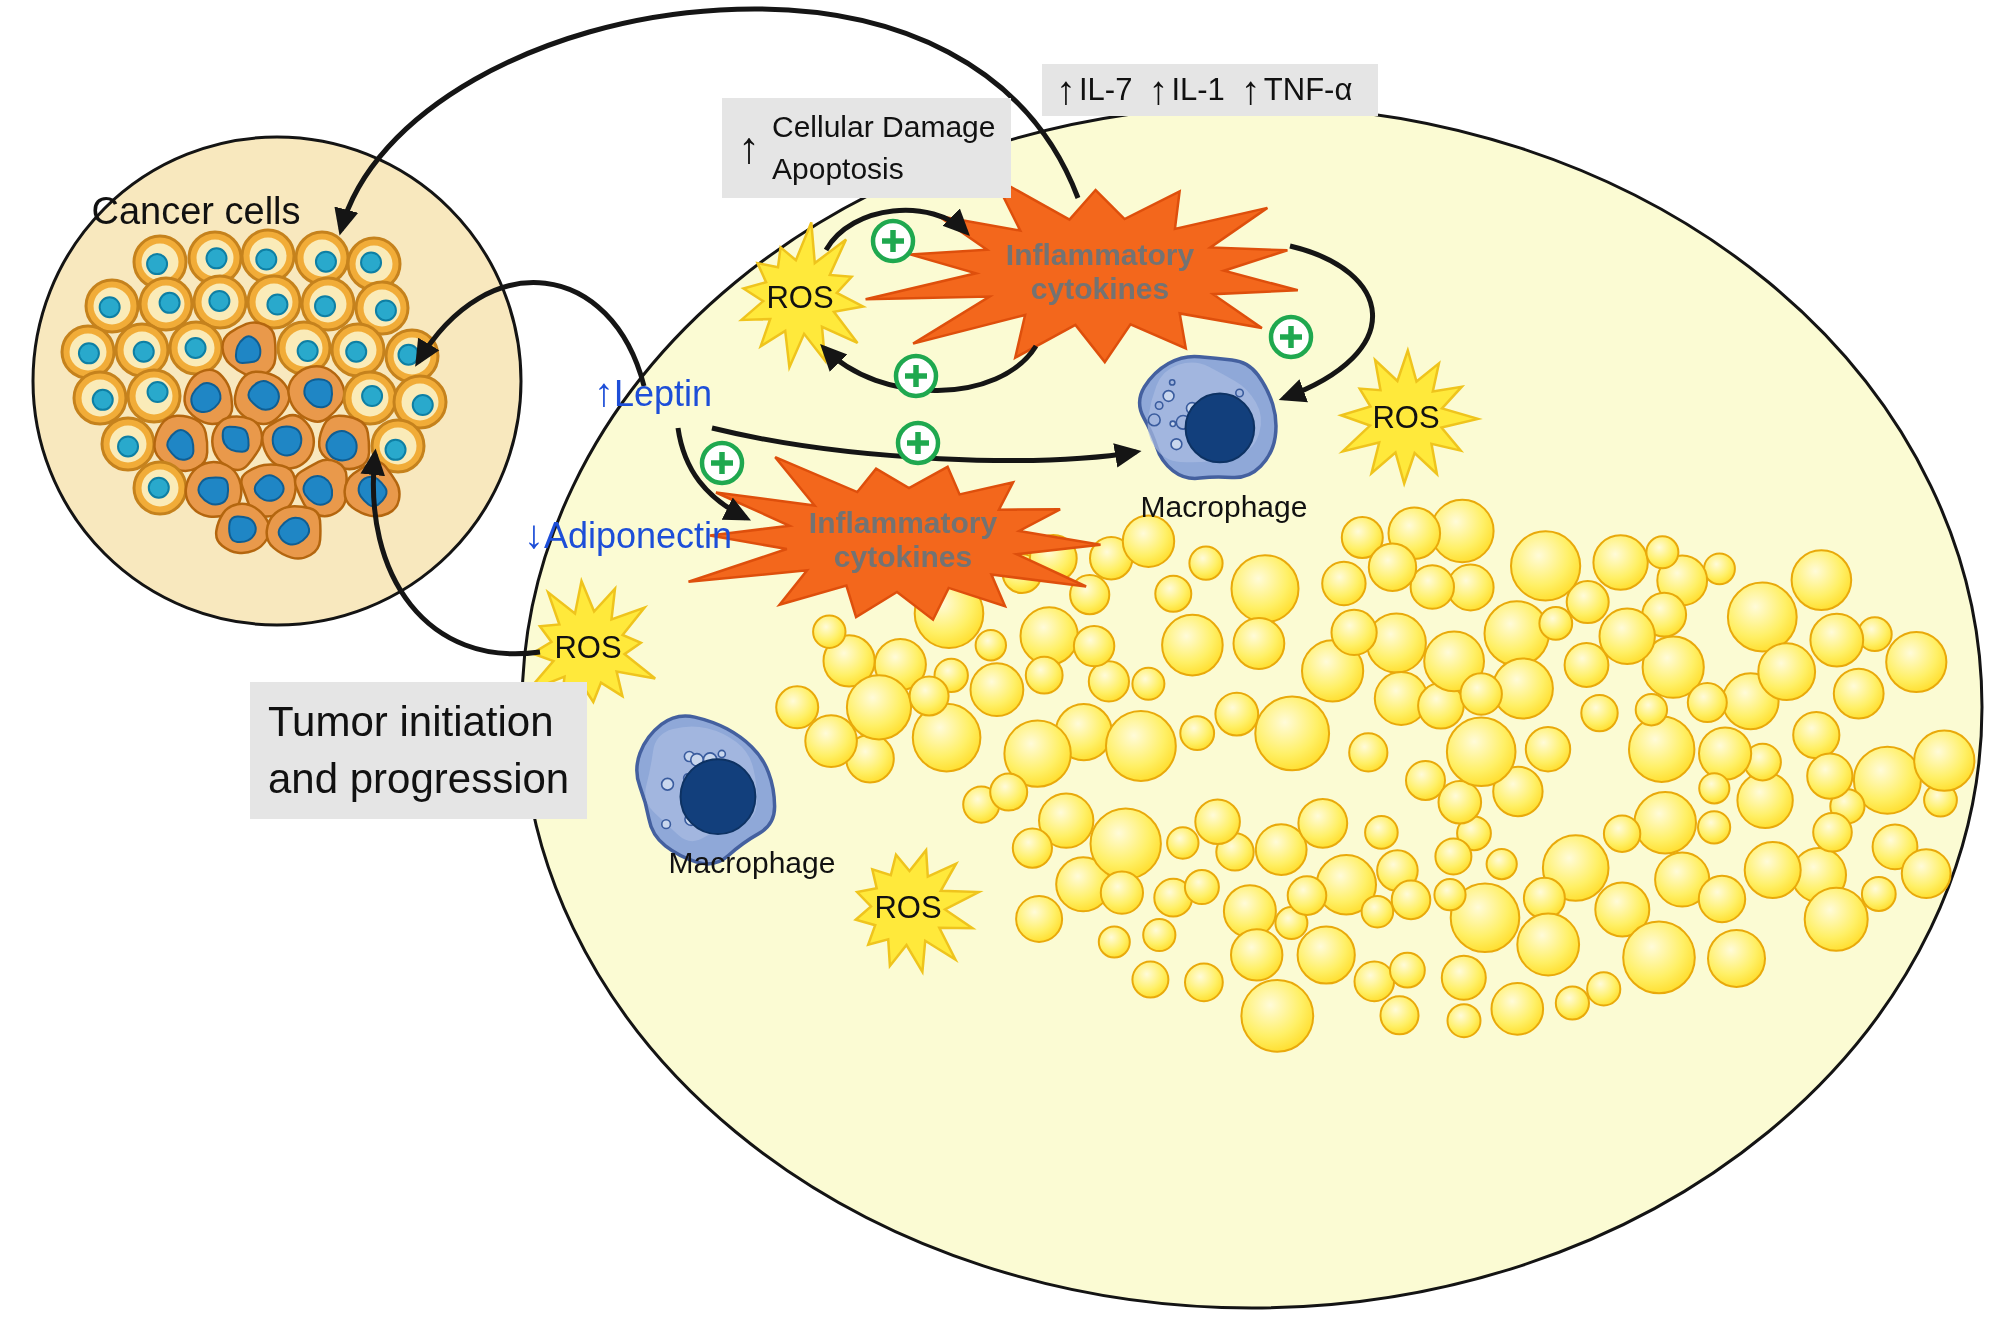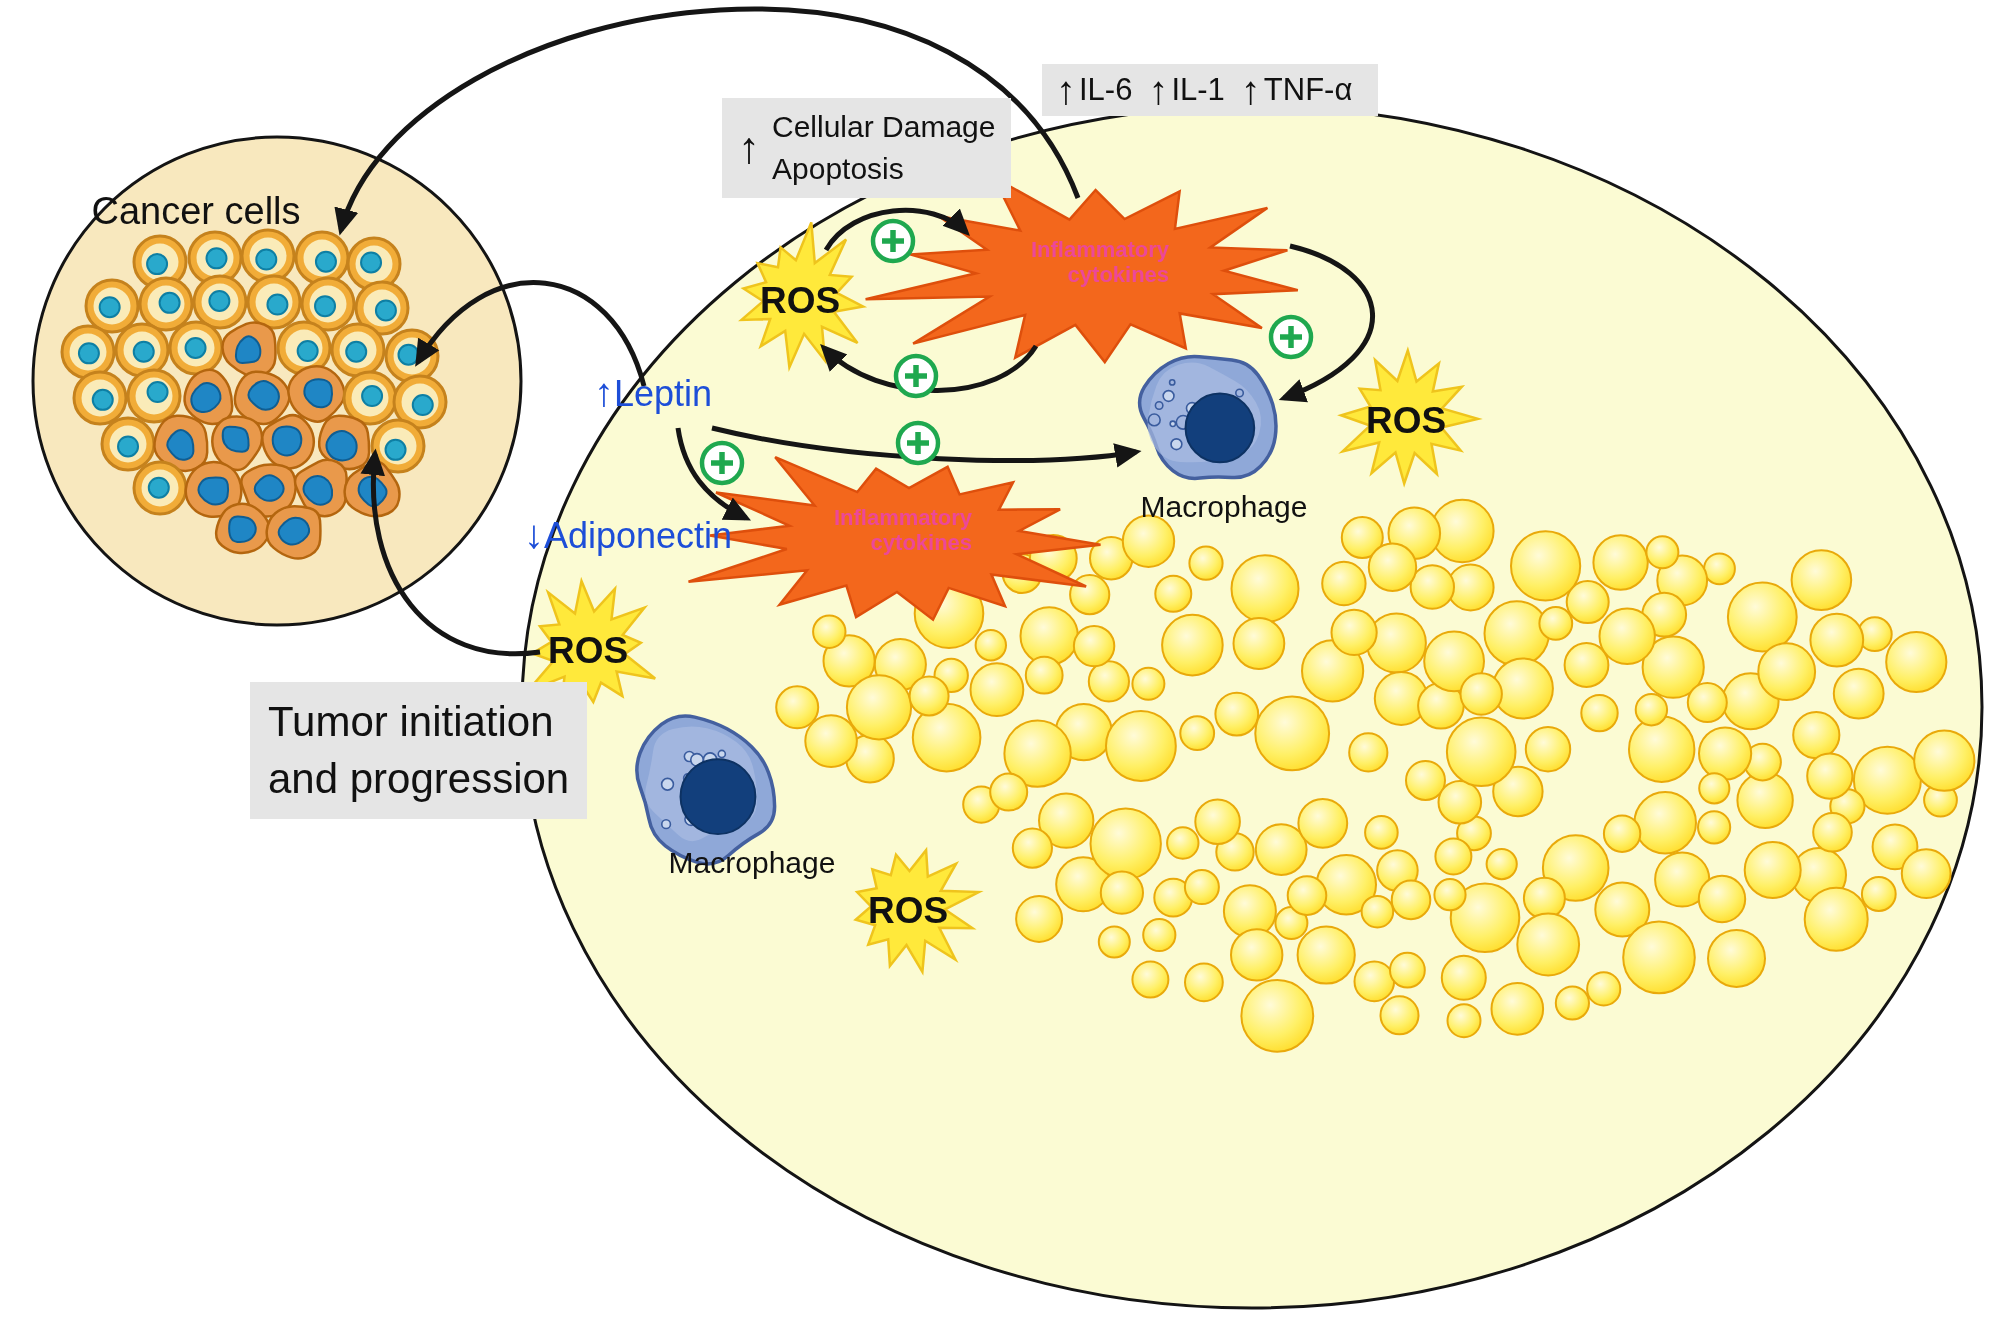--- a/index.html
+++ b/index.html
@@ -4,23 +4,23 @@
 <title>Diagram</title>
 <style>
   *{margin:0;padding:0;box-sizing:border-box}
   html,body{background:#fff}
   body{font-family:"Liberation Sans",sans-serif;color:#111}
   #stage{position:relative;width:2000px;height:1318px;background:#fff;overflow:hidden}
   #scene{position:absolute;left:0;top:0}
   .overlay{position:absolute;left:0;top:0;width:2000px;height:1318px;pointer-events:none}
   .lbl{position:absolute;color:#111;white-space:nowrap;font-weight:500}
   .center{transform:translateX(-50%)}
-  .ros-lbl{font-size:37px;font-weight:700}
-  .cyto-lbl{position:absolute;transform:translateX(-50%);text-align:right;color:#ec4899;
-            font-weight:700;font-size:22px;line-height:1.12;white-space:nowrap}
+  .ros-lbl{font-size:31px;font-weight:400}
+  .cyto-lbl{position:absolute;transform:translateX(-50%);text-align:center;color:#737373;
+            font-weight:700;font-size:30px;line-height:1.12;white-space:nowrap}
   .hormone{position:absolute;font-size:36px;font-weight:500;color:#1d4ed8;white-space:nowrap}
   .arr-s{font-weight:700;font-size:40px}
   .gray-box{position:absolute;background:#E5E5E5;color:#111}
   .box-inner{display:flex;align-items:center;gap:12px;padding:8px 16px;font-size:30px;line-height:1.4}
   .gray-box .arr{font-weight:700;font-size:44px;line-height:1}
   .il{display:flex;align-items:center;padding:6px 14px;font-size:31px}
   .il .arr{font-size:40px;margin-right:3px;font-weight:700}
   .il .mk{margin-right:16px}
   .il .mk:last-child{margin-right:12px}
   .tum{padding:12px 18px;font-size:42px;line-height:1.35}
@@ -481,21 +481,21 @@
         <span class="arr">↑</span>
         <span>
           <span>Cellular Damage</span><br>
           <span>Apoptosis</span>
         </span>
       </div>
     </div>
 
     <div class="gray-box il" style="left: 1042px; top: 64px; background: rgb(229, 229, 229);">
       <span class="arr">↑</span>
-      <span class="mk">IL-6</span>
+      <span class="mk">IL-7</span>
       <span class="arr">↑</span>
       <span class="mk">IL-1</span>
       <span class="arr">↑</span>
       <span class="mk">TNF-α</span>
     </div>
 
     <div class="gray-box" style="left: 250px; top: 682px; background: rgb(229, 229, 229);">
       <div class="tum">
         <span>Tumor initiation</span><br>
         <span>and progression</span>

